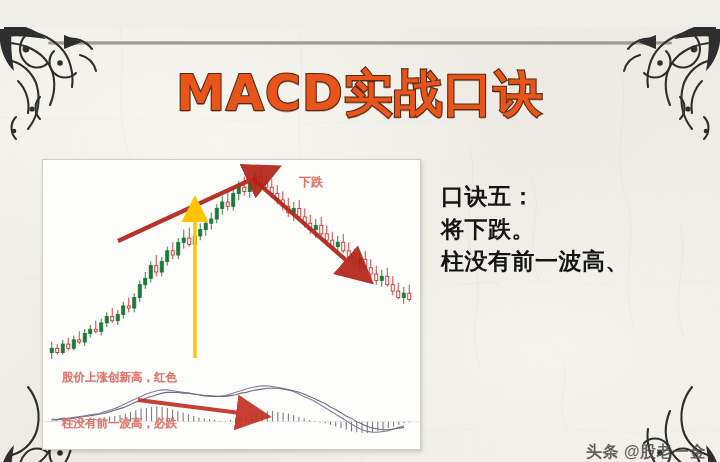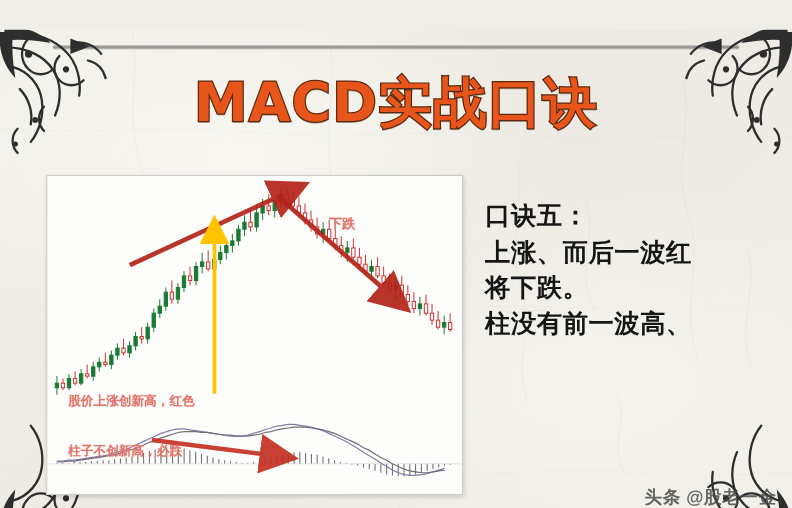--- a/index.html
+++ b/index.html
@@ -43,22 +43,22 @@
   }
   #price-svg,#macd-svg{position:absolute;left:0;display:block;}
   #price-svg{top:0;}
   #macd-svg{bottom:0;}
 
   .ann-red{
     position:absolute;color:#e0756b;font-weight:700;
     font-family:"DejaVu Sans","Liberation Sans",sans-serif;
     line-height:1.32;white-space:pre;text-shadow:0 0 1px rgba(224,117,107,.4);
   }
-  #ann-block{left:62px;top:300px;font-size:11.5px;}
-  #ann-down{left:299px;top:169px;font-size:12px;}
+  #ann-block{left:62px;top:313px;font-size:11.5px;}
+  #ann-down{left:299px;top:148px;font-size:12px;}
 
   #side-text{
     position:absolute;left:441px;top:154px;width:250px;
     font-family:Liberation Serif, serif;
     font-size:23px;font-weight:600;color:#151515;line-height:1.42;
     letter-spacing:.5px;
   }
   #side-text div{white-space:nowrap;}
 
   #watermark{
@@ -409,25 +409,24 @@
       <path d="M209 18 L312 108" stroke="#b32318" stroke-width="4.2" fill="none" marker-end="url(#mk-red)" opacity="0.92"></path>
 
       <path d="M152 198 L152 52" stroke="#ffc400" stroke-width="3.4" fill="none" marker-end="url(#mk-yellow)"></path>
 
       <path d="M95 240 L205 254" stroke="#c32c1e" stroke-width="4" fill="none" marker-end="url(#mk-red2)" opacity="0.9"></path>
     </svg>
   </div>
 
   <div class="ann-red" id="ann-block">
     <div>股价上涨创新高，红色</div>
-    <div>柱子不创新高，必跌</div>
+    <div>柱没有前一波高，必跌</div>
   </div>
   <div class="ann-red" id="ann-down">下跌</div>
 
   <div id="side-text">
     <div>口诀五：</div>
-    <div>上涨、而后一波红</div>
     <div>将下跌。</div>
     <div>柱没有前一波高、</div>
   </div>
 
   <div id="watermark">头条 @股老一金</div>
 </div>
 
 </body></html>

